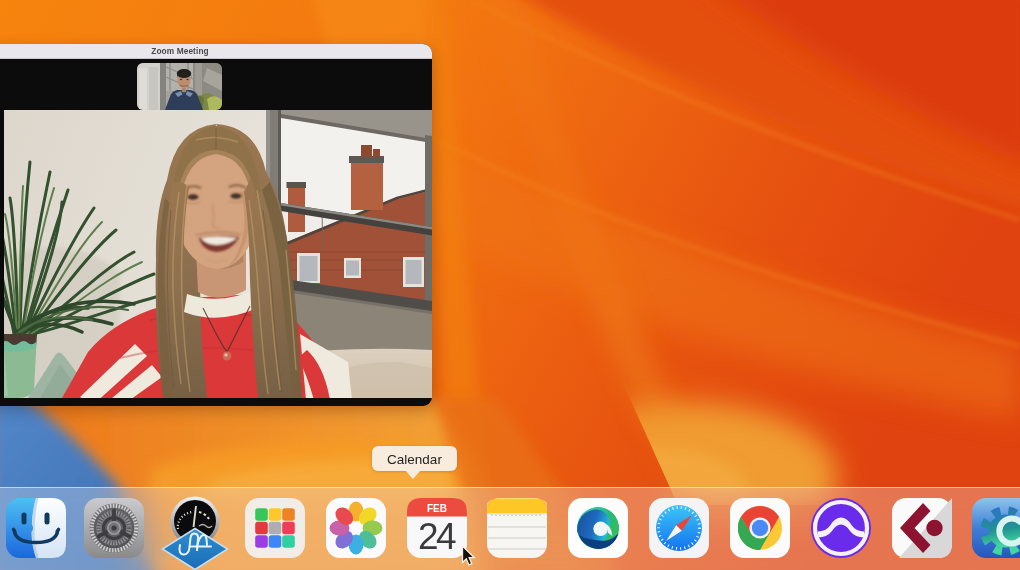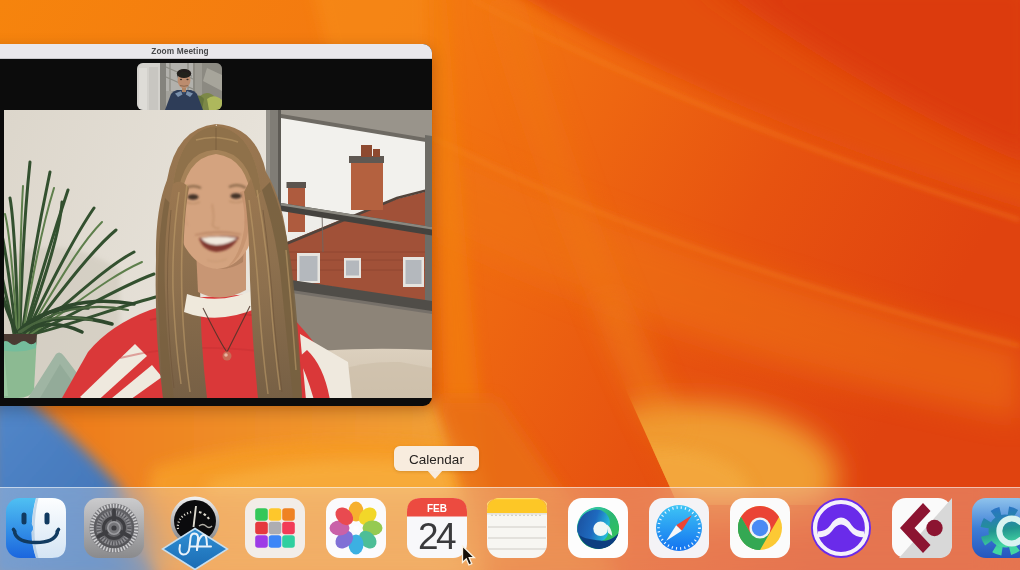--- a/index.html
+++ b/index.html
@@ -12,21 +12,21 @@
   #titlebar{transform:translateZ(0);position:absolute;left:0;top:0;width:100%;height:13.5px;background:rgba(236,234,238,0.99);
             border-bottom:1px solid #c9c7cb;}
   #thumb{position:absolute;left:136.5px;top:62.5px;width:85px;height:47px;border-radius:6px;overflow:hidden;background:#555;}
   #mainvid{position:absolute;left:0;top:110px;width:432px;height:288px;background:#000;}
   #mainvid svg{filter:blur(0.55px);}
   #thumb svg{filter:blur(0.3px);}
   #dock{position:absolute;left:0;top:487px;width:1020px;height:83px;
         background:rgba(246,247,252,0.28);border-top:1px solid rgba(255,255,255,0.55);
         -webkit-backdrop-filter:blur(22px);backdrop-filter:blur(22px);}
   .icon{transform:translateZ(0);position:absolute;top:497px;width:62px;height:62px;overflow:visible;}
-  #tooltip{transform:translateZ(0);position:absolute;left:394px;top:446px;width:85px;height:25px;background:rgba(248,238,228,0.97);
+  #tooltip{transform:translateZ(0);position:absolute;left:372px;top:446px;width:85px;height:25px;background:rgba(248,238,228,0.97);
            border-radius:6px;box-shadow:0 1px 3px rgba(120,70,20,0.25);
            font-size:13.5px;color:#1e1e20;text-align:center;line-height:25px;}
   #tooltip:after{content:"";position:absolute;left:33px;top:24px;width:0;height:0;
            border-left:8px solid transparent;border-right:8px solid transparent;
            border-top:9px solid rgba(248,238,228,0.97);}
   #cursor{position:absolute;left:460px;top:545px;}
 </style>
 </head>
 <body>
 <svg id="wall" viewBox="0 0 1020 570">

